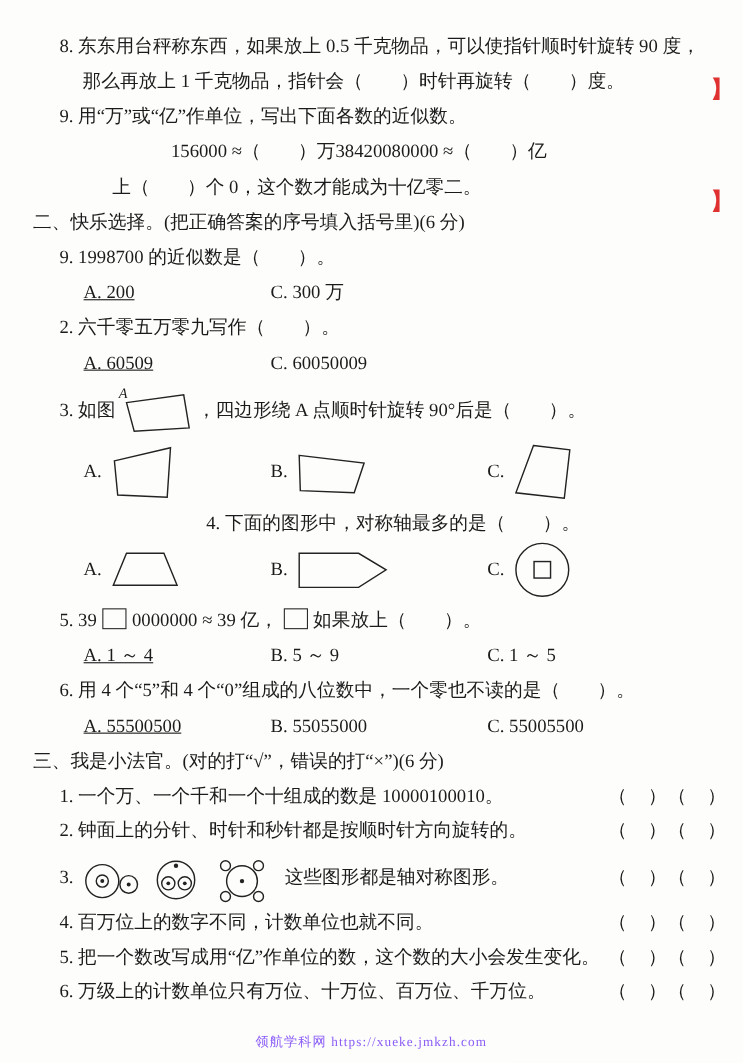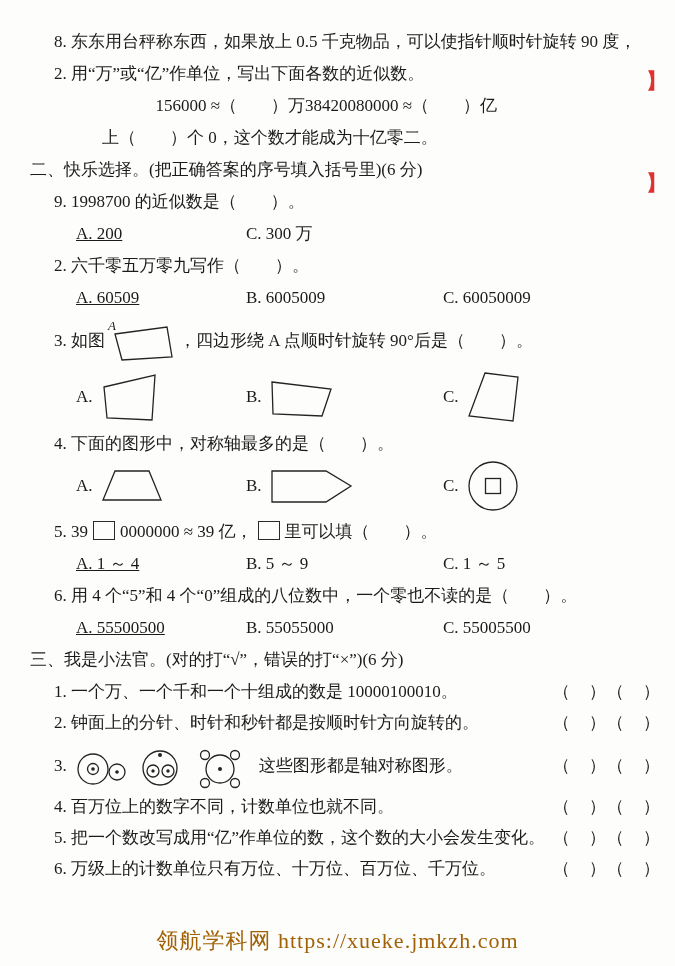--- a/index.html
+++ b/index.html
@@ -4,77 +4,77 @@
 <style>
   html,body{margin:0;padding:0;}
   body{width:675px;height:966px;background:#ffffff;}
   .page{
     position:relative;width:675px;height:966px;box-sizing:border-box;
     background:#fdfdfc;color:#1b1b1b;
     font-family:"Liberation Serif","DejaVu Serif",serif;
     font-size:17px;padding:30px 14px 0 30px;overflow:hidden;
   }
   .row{line-height:24px;margin-bottom:8px;white-space:nowrap;}
-  .mb4{margin-bottom:4px;} .mb6{margin-bottom:6px;} .mt4{margin-top:4px;}
+  .mb4{margin-bottom:4px;text-align:center;} .mb6{margin-bottom:6px;} .mt4{margin-top:4px;}
   .ind1{margin-left:24px;}
   .ind1b{margin-left:20px;}
   .ind2{margin-left:45px;}
   .pair{display:flex;margin-left:45px;}
   .pair .p1{width:230px;text-align:right;}
   .opts{display:flex;margin-left:46px;line-height:24px;margin-bottom:8px;}
   .opts .col1{width:170px;text-decoration:underline;}
   .opts .col2{width:197px;}
   .fig-row{display:flex;align-items:center;margin-left:24px;margin-bottom:6px;line-height:24px;}
   .shape-opts{display:flex;margin-left:46px;align-items:center;margin-bottom:8px;}
   .shape-opts .col{display:flex;align-items:center;gap:8px;}
   .shape-opts .c1{width:170px;}
   .shape-opts .c2{width:197px;}
   .box{display:inline-block;width:20px;height:17px;border:1.4px solid #2a2a2a;vertical-align:-3px;margin:0 5px;}
   .jrow{display:flex;margin-left:24px;margin-bottom:7px;line-height:24px;}
   .jrow .blanks{margin-left:auto;white-space:nowrap;letter-spacing:1px;}
   .jrow3{display:flex;align-items:center;margin-left:24px;margin-bottom:5px;line-height:24px;}
   .jrow3 .figs{margin:0 8px;}
   .jrow3 .blanks{margin-left:auto;white-space:nowrap;letter-spacing:1px;}
   .red-mark{position:absolute;right:8px;color:#e03131;font-size:21px;font-weight:bold;line-height:22px;}
-  .watermark{position:absolute;left:0;right:0;bottom:10px;text-align:center;color:#a16207;font-size:22px;letter-spacing:1px;}
+  .watermark{position:absolute;left:0;right:0;bottom:10px;text-align:center;color:#8b5cf6;font-size:12px;letter-spacing:1px;}
   svg{display:block;}
   svg polygon, svg circle, svg rect{fill:none;stroke:#232323;stroke-width:1.3;}
   svg .dot{fill:#232323;stroke:none;}
   svg text{fill:#1b1b1b;stroke:none;font-family:"Liberation Serif",serif;}
 </style>
 </head>
 <body>
 
 <div class="page">
 
   <span class="red-mark" style="top:70px;">】</span>
   <span class="red-mark" style="top:172px;">】</span>
 
   <div class="row ind1">8. 东东用台秤称东西，如果放上 0.5 千克物品，可以使指针顺时针旋转 90 度，</div>
+  <div class="row ind2">那么再放上 1 千克物品，指针会（　　）时针再旋转（　　）度。</div>
 
-  <div class="row ind1">2. 用“万”或“亿”作单位，写出下面各数的近似数。</div>
+  <div class="row ind1">9. 用“万”或“亿”作单位，写出下面各数的近似数。</div>
   <div class="row pair">
     <span class="p1">156000 ≈（　　）万</span>
     <span>38420080000 ≈（　　）亿</span>
   </div>
 
   <div class="row ind2" style="margin-left:72px;">上（　　）个 0，这个数才能成为十亿零二。</div>
 
   <div class="row mt4">二、快乐选择。(把正确答案的序号填入括号里)(6 分)</div>
 
   <div class="row ind1">9. 1998700 的近似数是（　　）。</div>
   <div class="opts">
     <span class="col1">A. 200</span>
     <span>C. 300 万</span>
   </div>
 
   <div class="row ind1">2. 六千零五万零九写作（　　）。</div>
   <div class="opts">
     <span class="col1">A. 60509</span>
-    <span class="col2">B. 6005009</span>
     <span>C. 60050009</span>
   </div>
 
   <div class="fig-row">
     <span>3. 如图</span>
     <svg width="74" height="46" viewBox="0 0 74 46">
       <text x="3" y="12" font-size="13" font-style="italic">A</text>
       <polygon points="10,16 62,9 67,39 17,42"></polygon>
     </svg>
     <span>，四边形绕 A 点顺时针旋转 90°后是（　　）。</span>
@@ -117,21 +117,21 @@
     <span class="col">
       <span>C.</span>
       <svg width="52" height="52" viewBox="0 0 52 52">
         <circle cx="26" cy="26" r="24"></circle>
         <rect x="18.5" y="18.5" width="15" height="15"></rect>
       </svg>
     </span>
   </div>
 
   <div class="row ind1">
-    <span>5. 39</span><span class="box"></span><span>0000000 ≈ 39 亿，</span><span class="box"></span><span>里可以填（　　）。</span>
+    <span>5. 39</span><span class="box"></span><span>0000000 ≈ 39 亿，</span><span class="box"></span><span>如果放上（　　）。</span>
   </div>
   <div class="opts">
     <span class="col1">A. 1 ～ 4</span>
     <span class="col2">B. 5 ～ 9</span>
     <span>C. 1 ～ 5</span>
   </div>
 
   <div class="row ind1">6. 用 4 个“5”和 4 个“0”组成的八位数中，一个零也不读的是（　　）。</div>
   <div class="opts">
     <span class="col1">A. 55500500</span>

